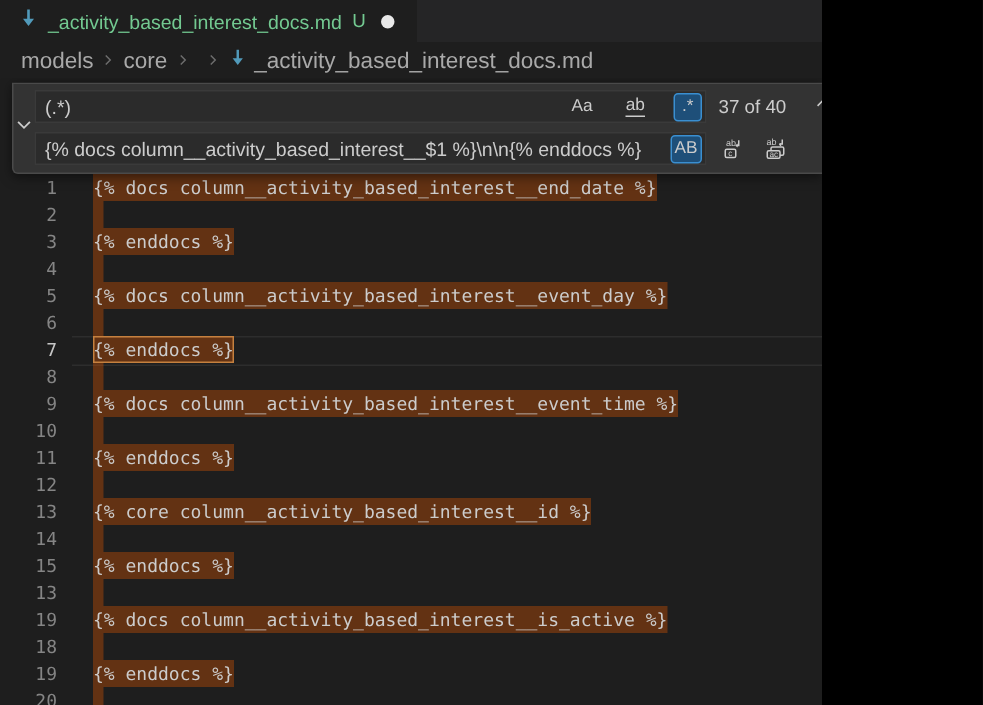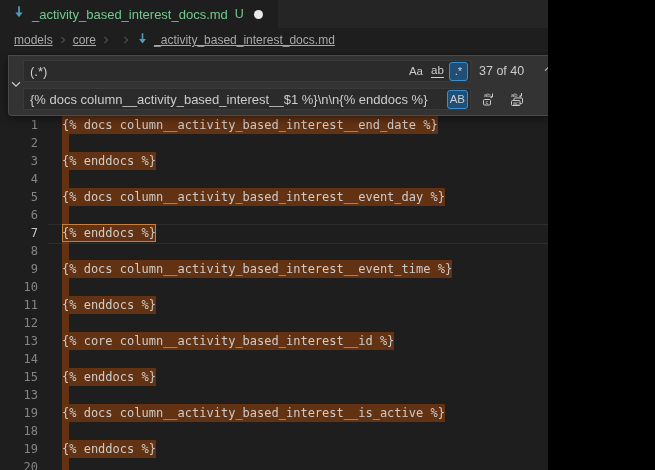--- a/index.html
+++ b/index.html
@@ -14,21 +14,21 @@
   .tab {
     width:278px; height:28px; background:#1e1e1e; display:flex; align-items:center;
     padding:0 10px 0 12px; cursor:pointer;
   }
   .tab-label { color:#73c991; font-size:13px; margin-left:6px; white-space:nowrap; }
   .git-badge { color:#73c991; font-size:12.5px; margin-left:7px; }
   .dot { width:9px; height:9px; border-radius:50%; background:#e9e9e9; margin-left:10px; }
   
   .breadcrumb-bar {
     height:24px; background:#1e1e1e; display:flex; align-items:center;
-    padding-left:14px; color:#a9a9a9; font-size:12px; white-space:nowrap;text-decoration:underline;
+    padding-left:14px; color:#a9a9a9; font-size:15px; white-space:nowrap;
   }
   .crumb { cursor:pointer; }
   .crumb-sep { display:flex; align-items:center; margin:0 4px; }
   .crumb-file { display:flex; align-items:center; gap:5px; cursor:pointer; }
   
   .editor { position:relative; height:418px; background:#1e1e1e; overflow:hidden; }
   .code-line {
     position:absolute; left:0; right:0; height:18px;
     font-family:"DejaVu Sans Mono","Liberation Mono",monospace;
     font-size:12px; line-height:18px; color:#cccccc; white-space:pre;
@@ -56,21 +56,21 @@
   .fw-toggle { width:26px; display:flex; align-items:center; justify-content:center; cursor:pointer; }
   .fw-rows { flex:1; padding:4px 4px 5px 0; display:flex; flex-direction:column; gap:6px; }
   .fw-row { display:flex; align-items:center; height:22px; }
   .fw-input {
     width:448px; height:22px; background:#2b2b2b; border:1px solid #3a3a3a;
     display:flex; align-items:center; padding:0 2px 0 6px; cursor:text;
   }
   .fw-text {
     flex:1; color:#cccccc; font-size:13px; white-space:pre; overflow:hidden;
   }
-  .fw-opts { display:flex; gap:2px; align-items:center; }
+  .fw-opts { display:flex; gap:16px; align-items:center; }
   .opt {
     min-width:19px; height:19px; border:1px solid transparent; border-radius:3px;
     background:transparent; color:#cccccc; font-family:"Liberation Sans",sans-serif;
     font-size:11.5px; display:flex; align-items:center; justify-content:center;
     cursor:pointer; padding:0 2px;
   }
   .opt.ww .u { border-bottom:1px solid #cccccc; padding-bottom:1px; }
   .opt.active { background:#1e4f79; border-color:#3a8fd1; }
   .results { margin-left:8px; width:60px; color:#cccccc; font-size:12.5px; white-space:nowrap; }
   .fw-actions { display:flex; align-items:center; gap:3px; margin-left:auto; padding-right:3px; }

